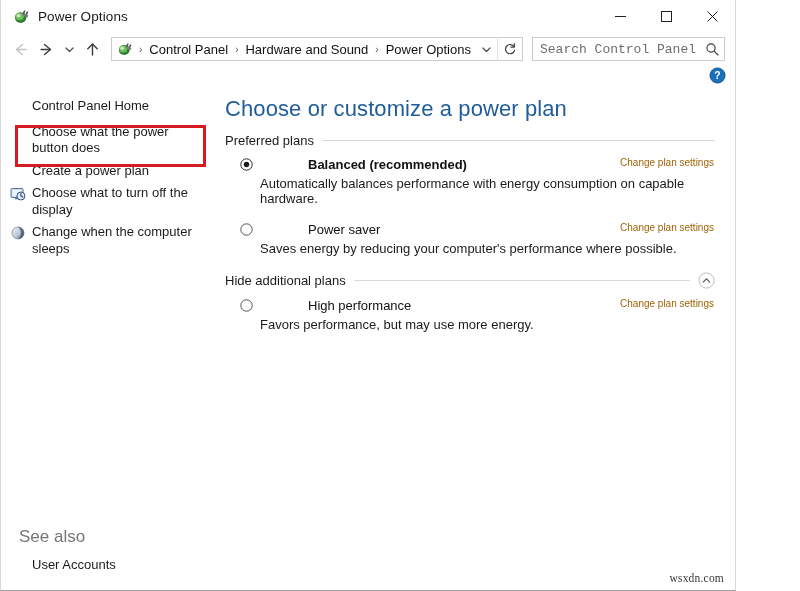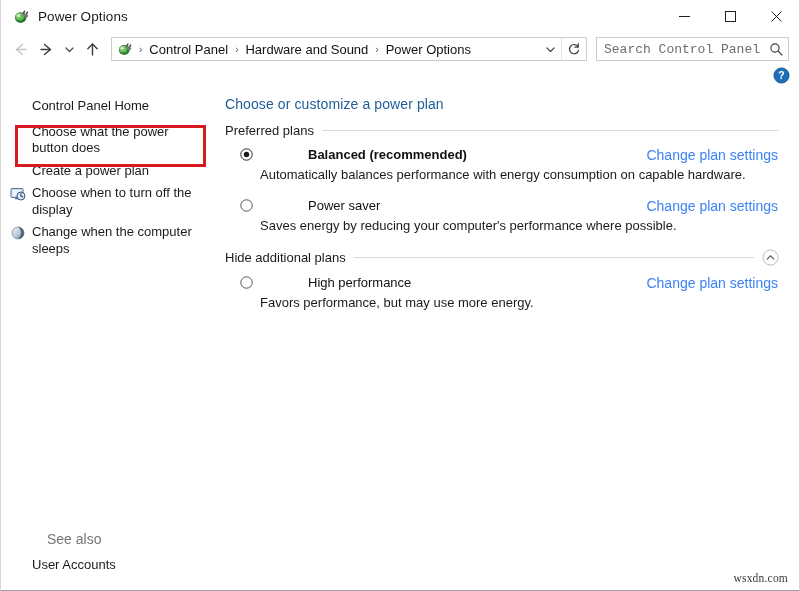--- a/index.html
+++ b/index.html
@@ -13,21 +13,21 @@
     font-family: "Liberation Sans", sans-serif;
     color: #000000;
     overflow: hidden;
     position: relative;
   }
 
   
   .window {
     position: absolute;
     left: 0; top: 0;
-    width: 800px;
+    width: 736px;
     height: 591px;
     box-sizing: border-box;
     background: #ffffff;
     border-bottom: 1px solid #a0a0a0;
     border-left: 1px solid #d8d8d8;
     border-right: 1px solid #d8d8d8;
     display: flex;
     flex-direction: column;
   }
 
@@ -233,41 +233,41 @@
     pointer-events: none;
   }
   .see-also {
     position: absolute;
     left: 0;
     bottom: 18px;
     width: 100%;
     box-sizing: border-box;
   }
   .see-also-title {
-    font-size: 14px;
+    font-size: 17px;
     color: #767676;
-    padding: 0 12px 10px 46px;
+    padding: 0 12px 10px 18px;
   }
   .see-also-link {
     font-size: 13px;
     color: #1b1b1b;
     padding: 0 12px 0 31px;
     cursor: default;
   }
 
   
   .content {
     flex: 1;
     padding: 6px 20px 0 5px;
     box-sizing: border-box;
     min-width: 0;
     position: relative;
   }
   h1.page-title {
-    font-size: 14px;
+    font-size: 22px;
     font-weight: normal;
     color: #1f5c99;
     margin: 0 0 11px 0;
     letter-spacing: 0.1px;
   }
   .intro {
     font-size: 13px;
     line-height: 17.5px;
     color: #1b1b1b;
     max-width: 540px;
@@ -326,22 +326,22 @@
     margin-right: 7px;
     cursor: default;
   }
   .plan-name {
     font-size: 13px;
     color: #111111;
     padding-left: 48px;
   }
   .plan-name.bold { font-weight: bold; }
   .plan-link {
-    font-size: 14px;
-    color: #3b82f6;
+    font-size: 10px;
+    color: #a16207;
     cursor: default;
     white-space: nowrap;
     padding-right: 1px;
   }
   .plan-desc {
     font-size: 13px;
     color: #1b1b1b;
     margin-top: 4px;
     padding-left: 20px;
   }
@@ -482,21 +482,21 @@
 
       <div class="side-link">
         <svg class="side-ico" viewBox="0 0 16 16">
           <rect x="1" y="2.5" width="12" height="9" rx="1" fill="#c9d9ee" stroke="#5a77a0" stroke-width="1"></rect>
           <rect x="2.4" y="3.9" width="9.2" height="6.2" fill="#eef4fb"></rect>
           <rect x="5" y="11.8" width="4" height="1.5" fill="#5a77a0"></rect>
           <circle cx="10.9" cy="10" r="4" fill="#dce9f7" stroke="#33527c" stroke-width="1"></circle>
           <path d="M10.9 7.5 L10.9 10 L12.7 10.9" fill="none" stroke="#1e3css" stroke-width="1"></path>
           <path d="M10.9 7.5 L10.9 10 L12.7 10.9" fill="none" stroke="#26405f" stroke-width="1.1" stroke-linecap="round"></path>
         </svg>
-        <span>Choose when to turn off the display</span>
+        <span>Choose what to turn off the display</span>
       </div>
 
       <div class="side-link">
         <svg class="side-ico" viewBox="0 0 16 16">
           <defs>
             <linearGradient id="moonG" x1="0" y1="0" x2="1" y2="1">
               <stop offset="0%" stop-color="#f2f6fb"></stop>
               <stop offset="55%" stop-color="#b9c8da"></stop>
               <stop offset="100%" stop-color="#5f7086"></stop>
             </linearGradient>

